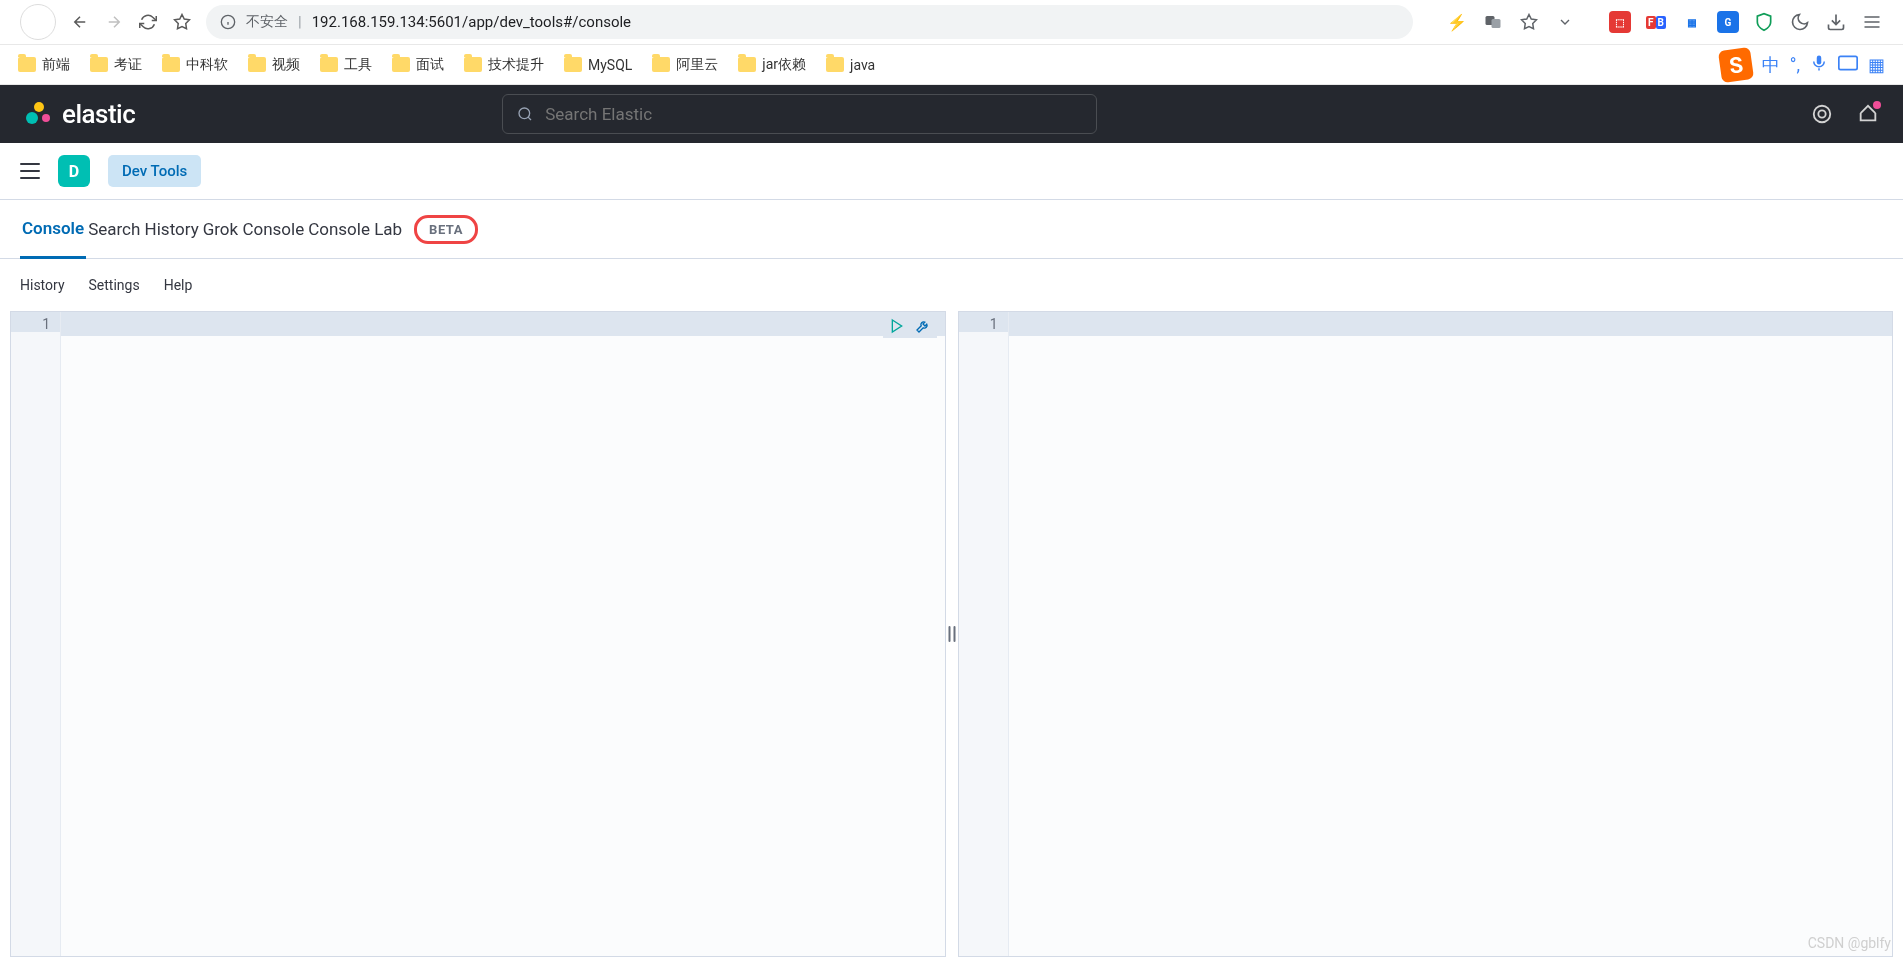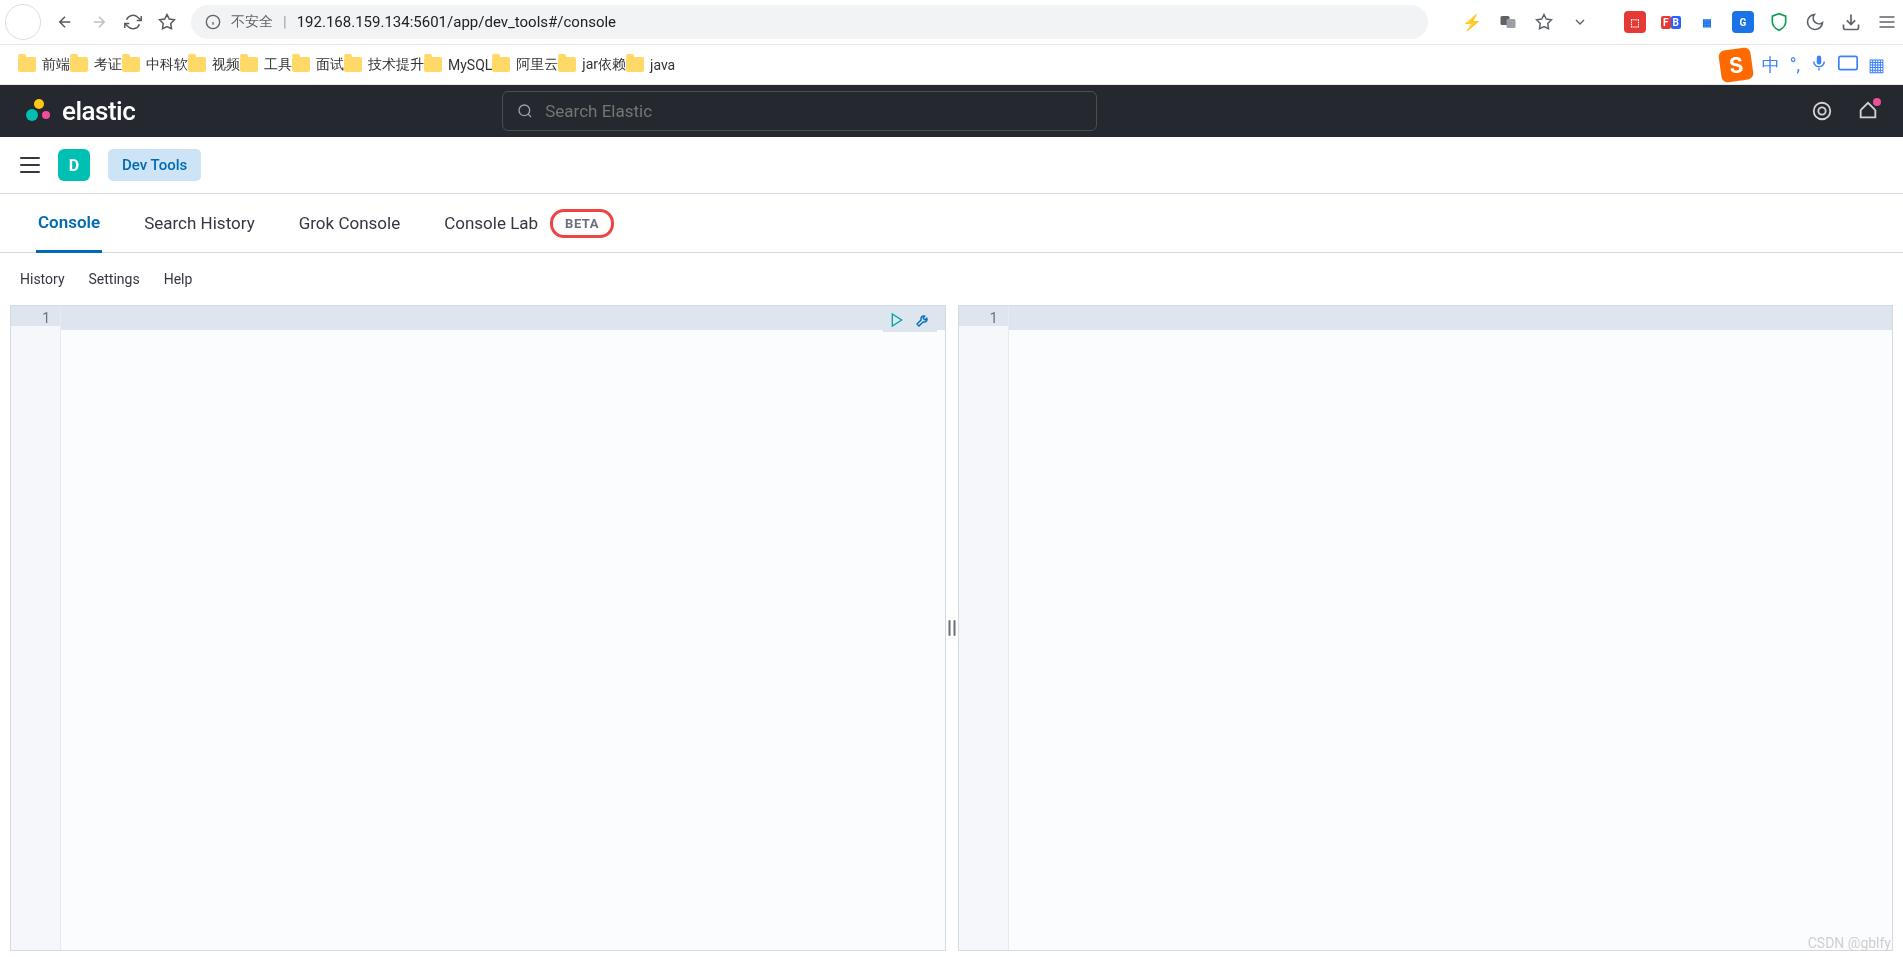--- a/index.html
+++ b/index.html
@@ -1,42 +1,42 @@
 <!DOCTYPE html>
 <html><head>
 <meta charset="utf-8">
 <style>
 * { margin:0; padding:0; box-sizing:border-box; font-family:-apple-system,BlinkMacSystemFont,"Segoe UI",Roboto,sans-serif; }
 body { width:1903px; height:957px; background:#fff; overflow:hidden; }
 
 
-.chrome-bar { height:45px; display:flex; align-items:center; padding:0 5px; gap:14px; background:#fff; border-bottom:1px solid #e8e8e8;}
+.chrome-bar { height:45px; display:flex; align-items:center; padding:0 20px; gap:14px; background:#fff; border-bottom:1px solid #e8e8e8;}
 .avatar-left { width:36px; height:36px; border-radius:50%; background:#fff; border:1px solid #ddd; overflow:hidden; display:flex; align-items:center; justify-content:center; font-size:8px; color:#999;}
 .nav-btns { display:flex; gap:14px; align-items:center;}
 .nav-btns .nb { width:20px; height:20px; color:#5a5a5a; display:flex; align-items:center; justify-content:center; cursor:pointer;}
 .nav-btns .nb.disabled{color:#c0c0c0;}
 .address-bar { flex:1; height:34px; background:#f1f3f4; border-radius:17px; display:flex; align-items:center; padding:0 14px; gap:10px; font-size:15px; color:#202124;}
 .address-bar .insecure { color:#5f6368; font-size:14px;}
 .address-bar .sep { color:#9aa0a6;}
 .right-icons { display:flex; gap:16px; align-items:center; padding-left:20px;}
 .ricon { width:20px; height:20px; display:flex; align-items:center; justify-content:center; color:#5f6368; cursor:pointer;}
 .ext-icons { display:flex; gap:14px; align-items:center; margin-left:20px;}
 .sq { width:22px; height:22px; border-radius:4px; display:flex; align-items:center; justify-content:center; font-size:10px; font-weight:bold;}
 
 
-.bookmarks-bar { height:40px; display:flex; align-items:center; padding:0 18px; border-bottom:1px solid #e8e8e8; font-size:14px; color:#333;}
+.bookmarks-bar { height:40px; display:flex; align-items:center; padding:0 18px; gap:20px; border-bottom:1px solid #e8e8e8; font-size:14px; color:#333;}
 .bookmark-item { display:flex; align-items:center; gap:6px; cursor:pointer;}
 .folder-ic { width:18px; height:15px; background:#ffd968; border-radius:2px; position:relative;}
 .folder-ic:before{content:"";position:absolute;top:-3px;left:0;width:8px;height:3px;background:#ffd968;border-radius:2px 2px 0 0;}
 .ime-box { display:flex; align-items:center; gap:10px; margin-left:auto;}
 .ime-s{width:32px;height:32px;background:#ff6a00;border-radius:6px;color:#fff;font-size:22px;font-weight:bold;display:flex;align-items:center;justify-content:center;transform:rotate(-8deg);}
 .ime-item{font-size:18px;color:#3b82f6;}
 
 
-.elastic-header { height:52px; background:#25282f; display:flex; align-items:center; padding:0 24px; gap:20px;}
+.elastic-header { height:58px; background:#25282f; display:flex; align-items:center; padding:0 24px; gap:20px;}
 .elastic-logo { display:flex; align-items:center; gap:10px;}
 .elastic-cluster{width:28px;height:28px;position:relative;}
 .elastic-cluster .c1,.elastic-cluster .c2,.elastic-cluster .c3{position:absolute;border-radius:50%;}
 .elastic-cluster .c1{width:12px;height:12px;background:#00bfb3;left:2px;top:12px;}
 .elastic-cluster .c2{width:10px;height:10px;background:#fec514;left:10px;top:2px;}
 .elastic-cluster .c3{width:8px;height:8px;background:#f04e98;left:18px;top:14px;}
 .elastic-word{color:#fff;font-size:26px;font-weight:500;letter-spacing:-0.5px;}
 .elastic-search { width:595px; height:40px; margin-left:auto; margin-right:auto; border:1px solid #4a4d52; border-radius:6px; display:flex; align-items:center; padding:0 14px; gap:12px; color:#98a2b3;}
 .elastic-search input{background:transparent;border:none;outline:none;color:#98a2b3;font-size:17px;flex:1;}
 .elastic-header-right{display:flex;gap:24px;align-items:center;margin-left:auto;}
@@ -44,21 +44,21 @@
 .pink-dot{position:absolute;width:8px;height:8px;background:#f04e98;border-radius:50%;top:-2px;right:-2px;}
 
 
 .subheader{height:57px;background:#fff;border-bottom:1px solid #d3dae6;display:flex;align-items:center;padding:0 20px;gap:18px;}
 .burger{width:20px;height:16px;display:flex;flex-direction:column;justify-content:space-between;cursor:pointer;}
 .burger span{height:2px;background:#343741;border-radius:1px;}
 .space-badge{width:32px;height:32px;background:#00bfb3;border-radius:6px;color:#fff;font-weight:700;display:flex;align-items:center;justify-content:center;font-size:16px;cursor:pointer;}
 .dev-chip{background:#cce4f5;color:#006bb4;font-size:15px;padding:7px 14px;border-radius:5px;cursor:pointer;font-weight:500;}
 
 
-.tabs-bar{height:59px;border-bottom:1px solid #d3dae6;display:flex;align-items:center;padding:0 36px;gap:40px;}
+.tabs-bar{height:59px;border-bottom:1px solid #d3dae6;display:flex;align-items:center;padding:0 20px;}
 .tab{font-size:17px;color:#343741;padding:18px 2px;cursor:pointer;display:flex;align-items:center;gap:12px;}
 .tab.active{color:#006bb4;font-weight:600;border-bottom:3px solid #006bb4;margin-bottom:-1px;}
 .beta-badge{font-size:13px;font-weight:700;color:#69707d;border:3px solid #ef4444;border-radius:14px;padding:4px 12px;letter-spacing:0.5px;}
 
 
 .toolbar{height:52px;display:flex;align-items:center;padding:0 20px;gap:24px;font-size:14px;color:#343741;}
 .toolbar span{cursor:pointer;}
 
 
 .editors{display:flex;height:calc(957px - 45px - 40px - 58px - 57px - 59px - 52px);position:relative;padding:0 10px;}

